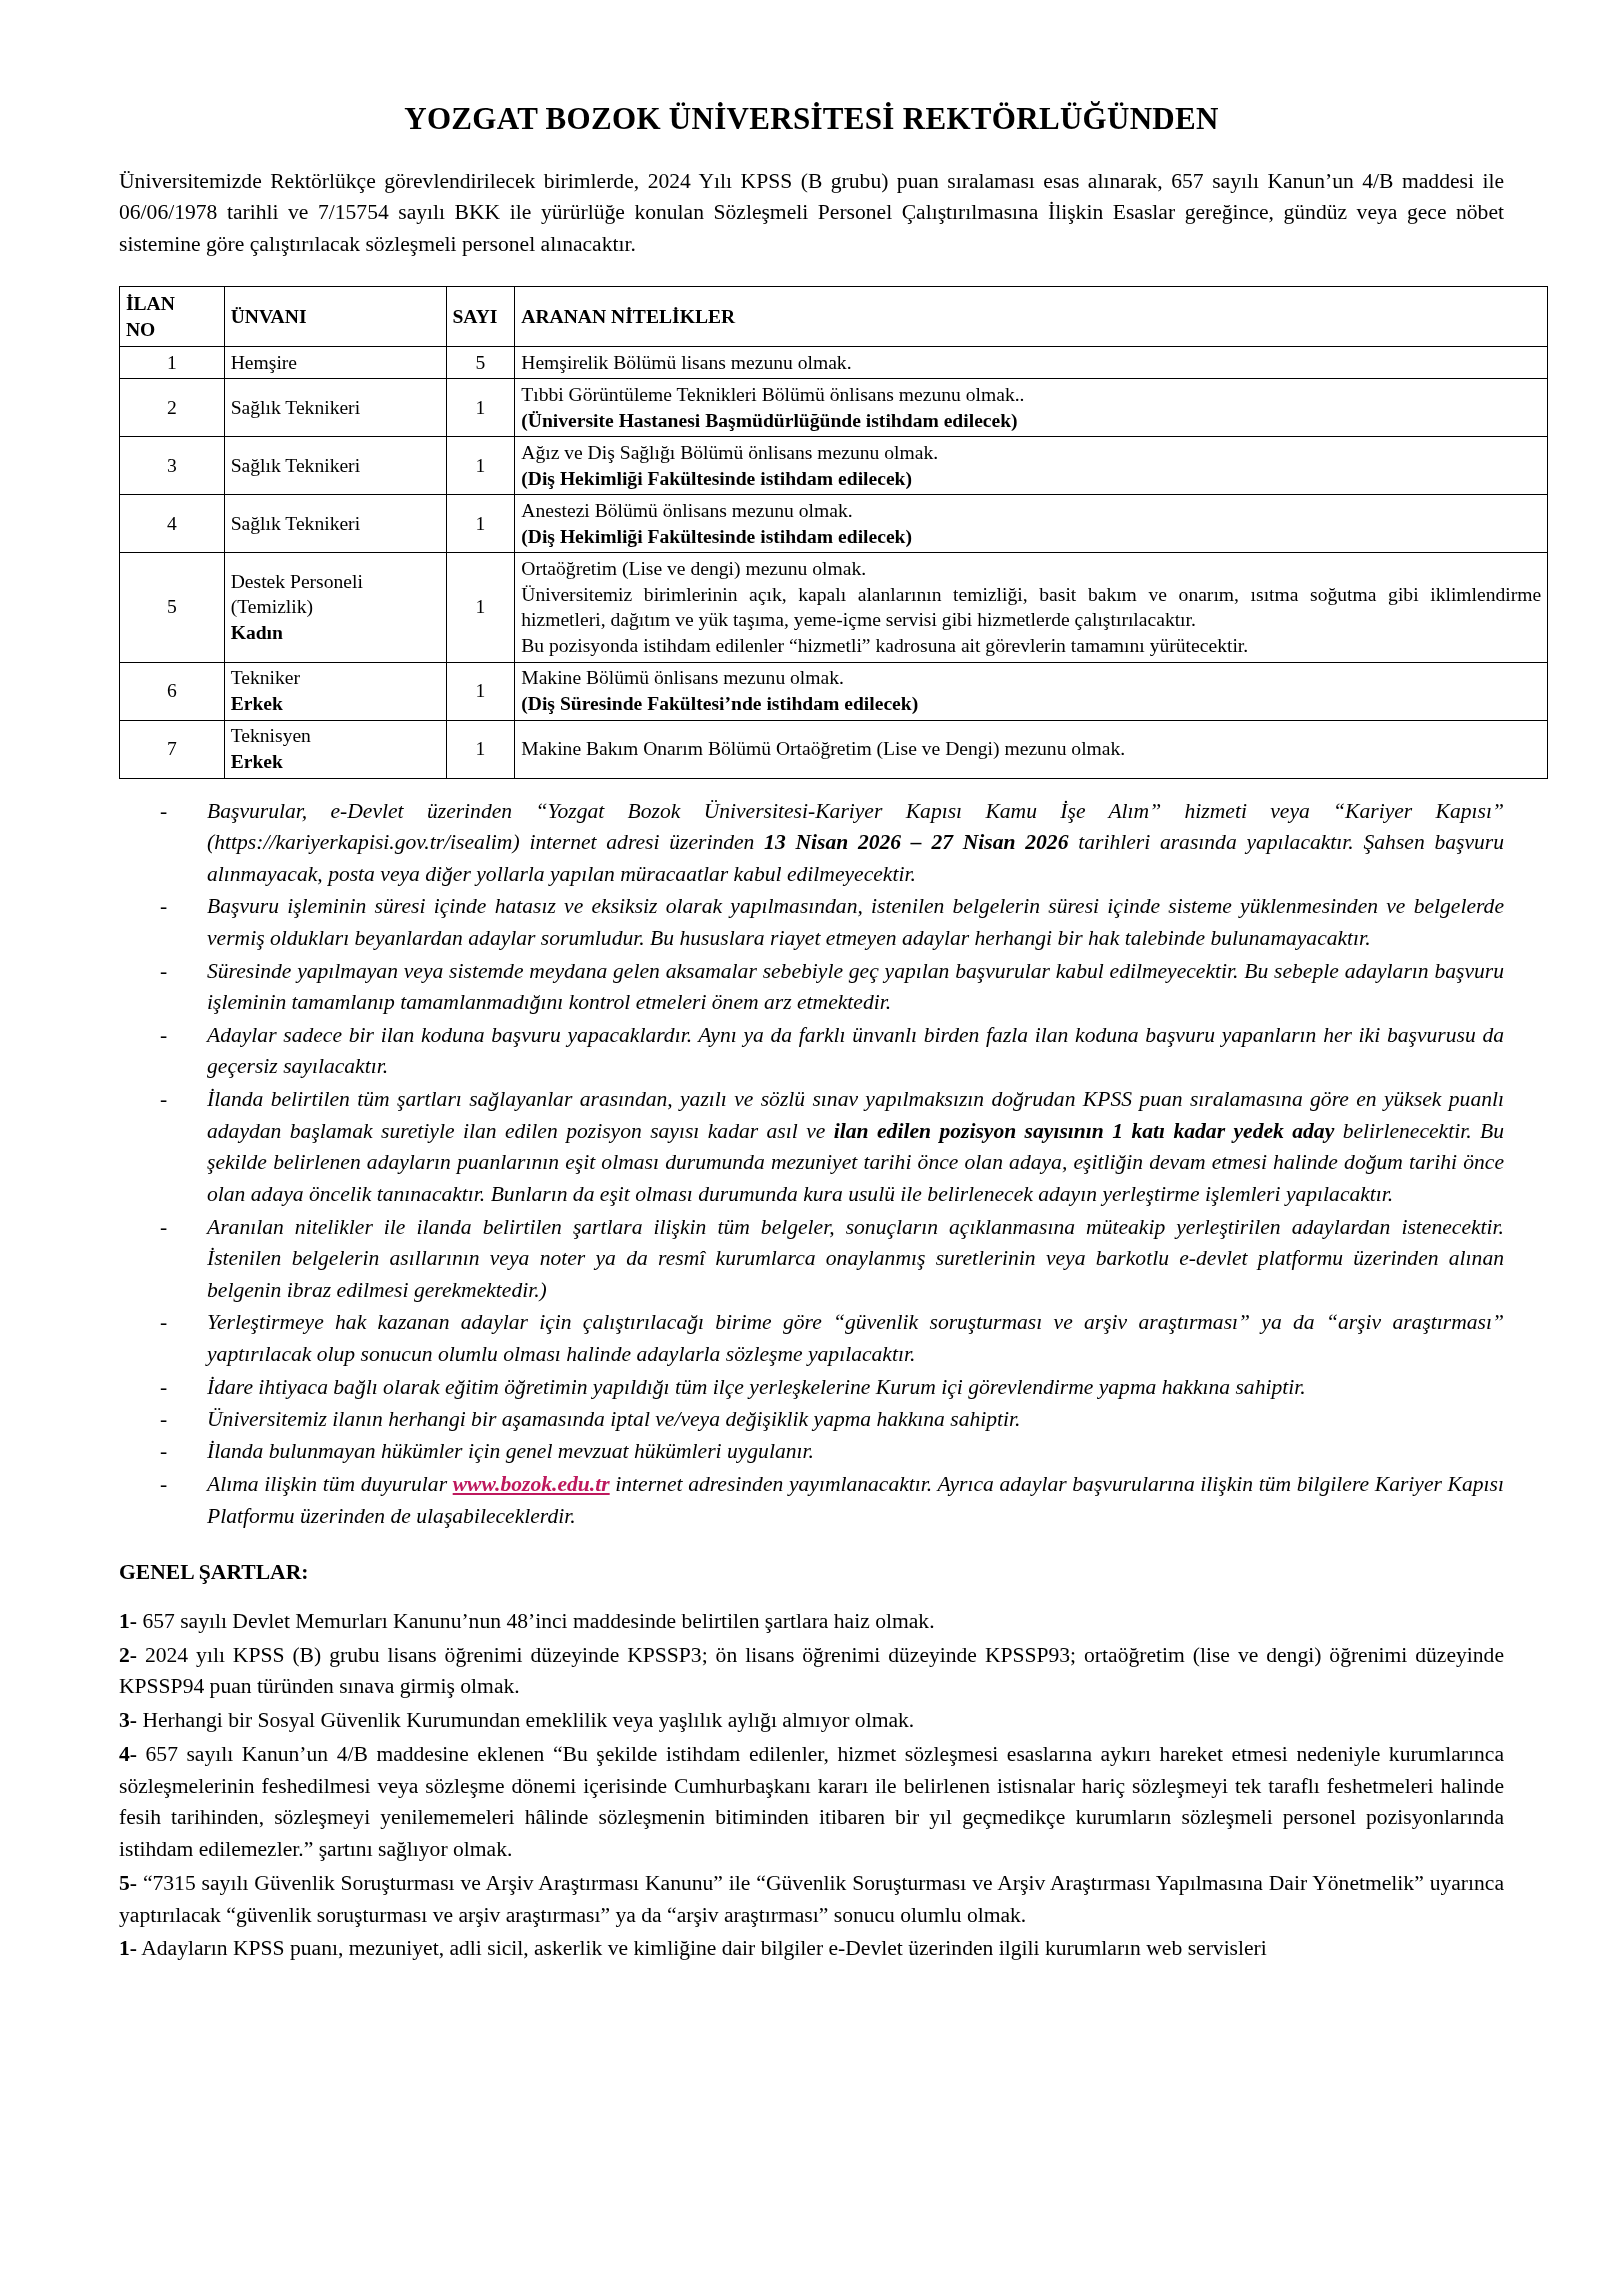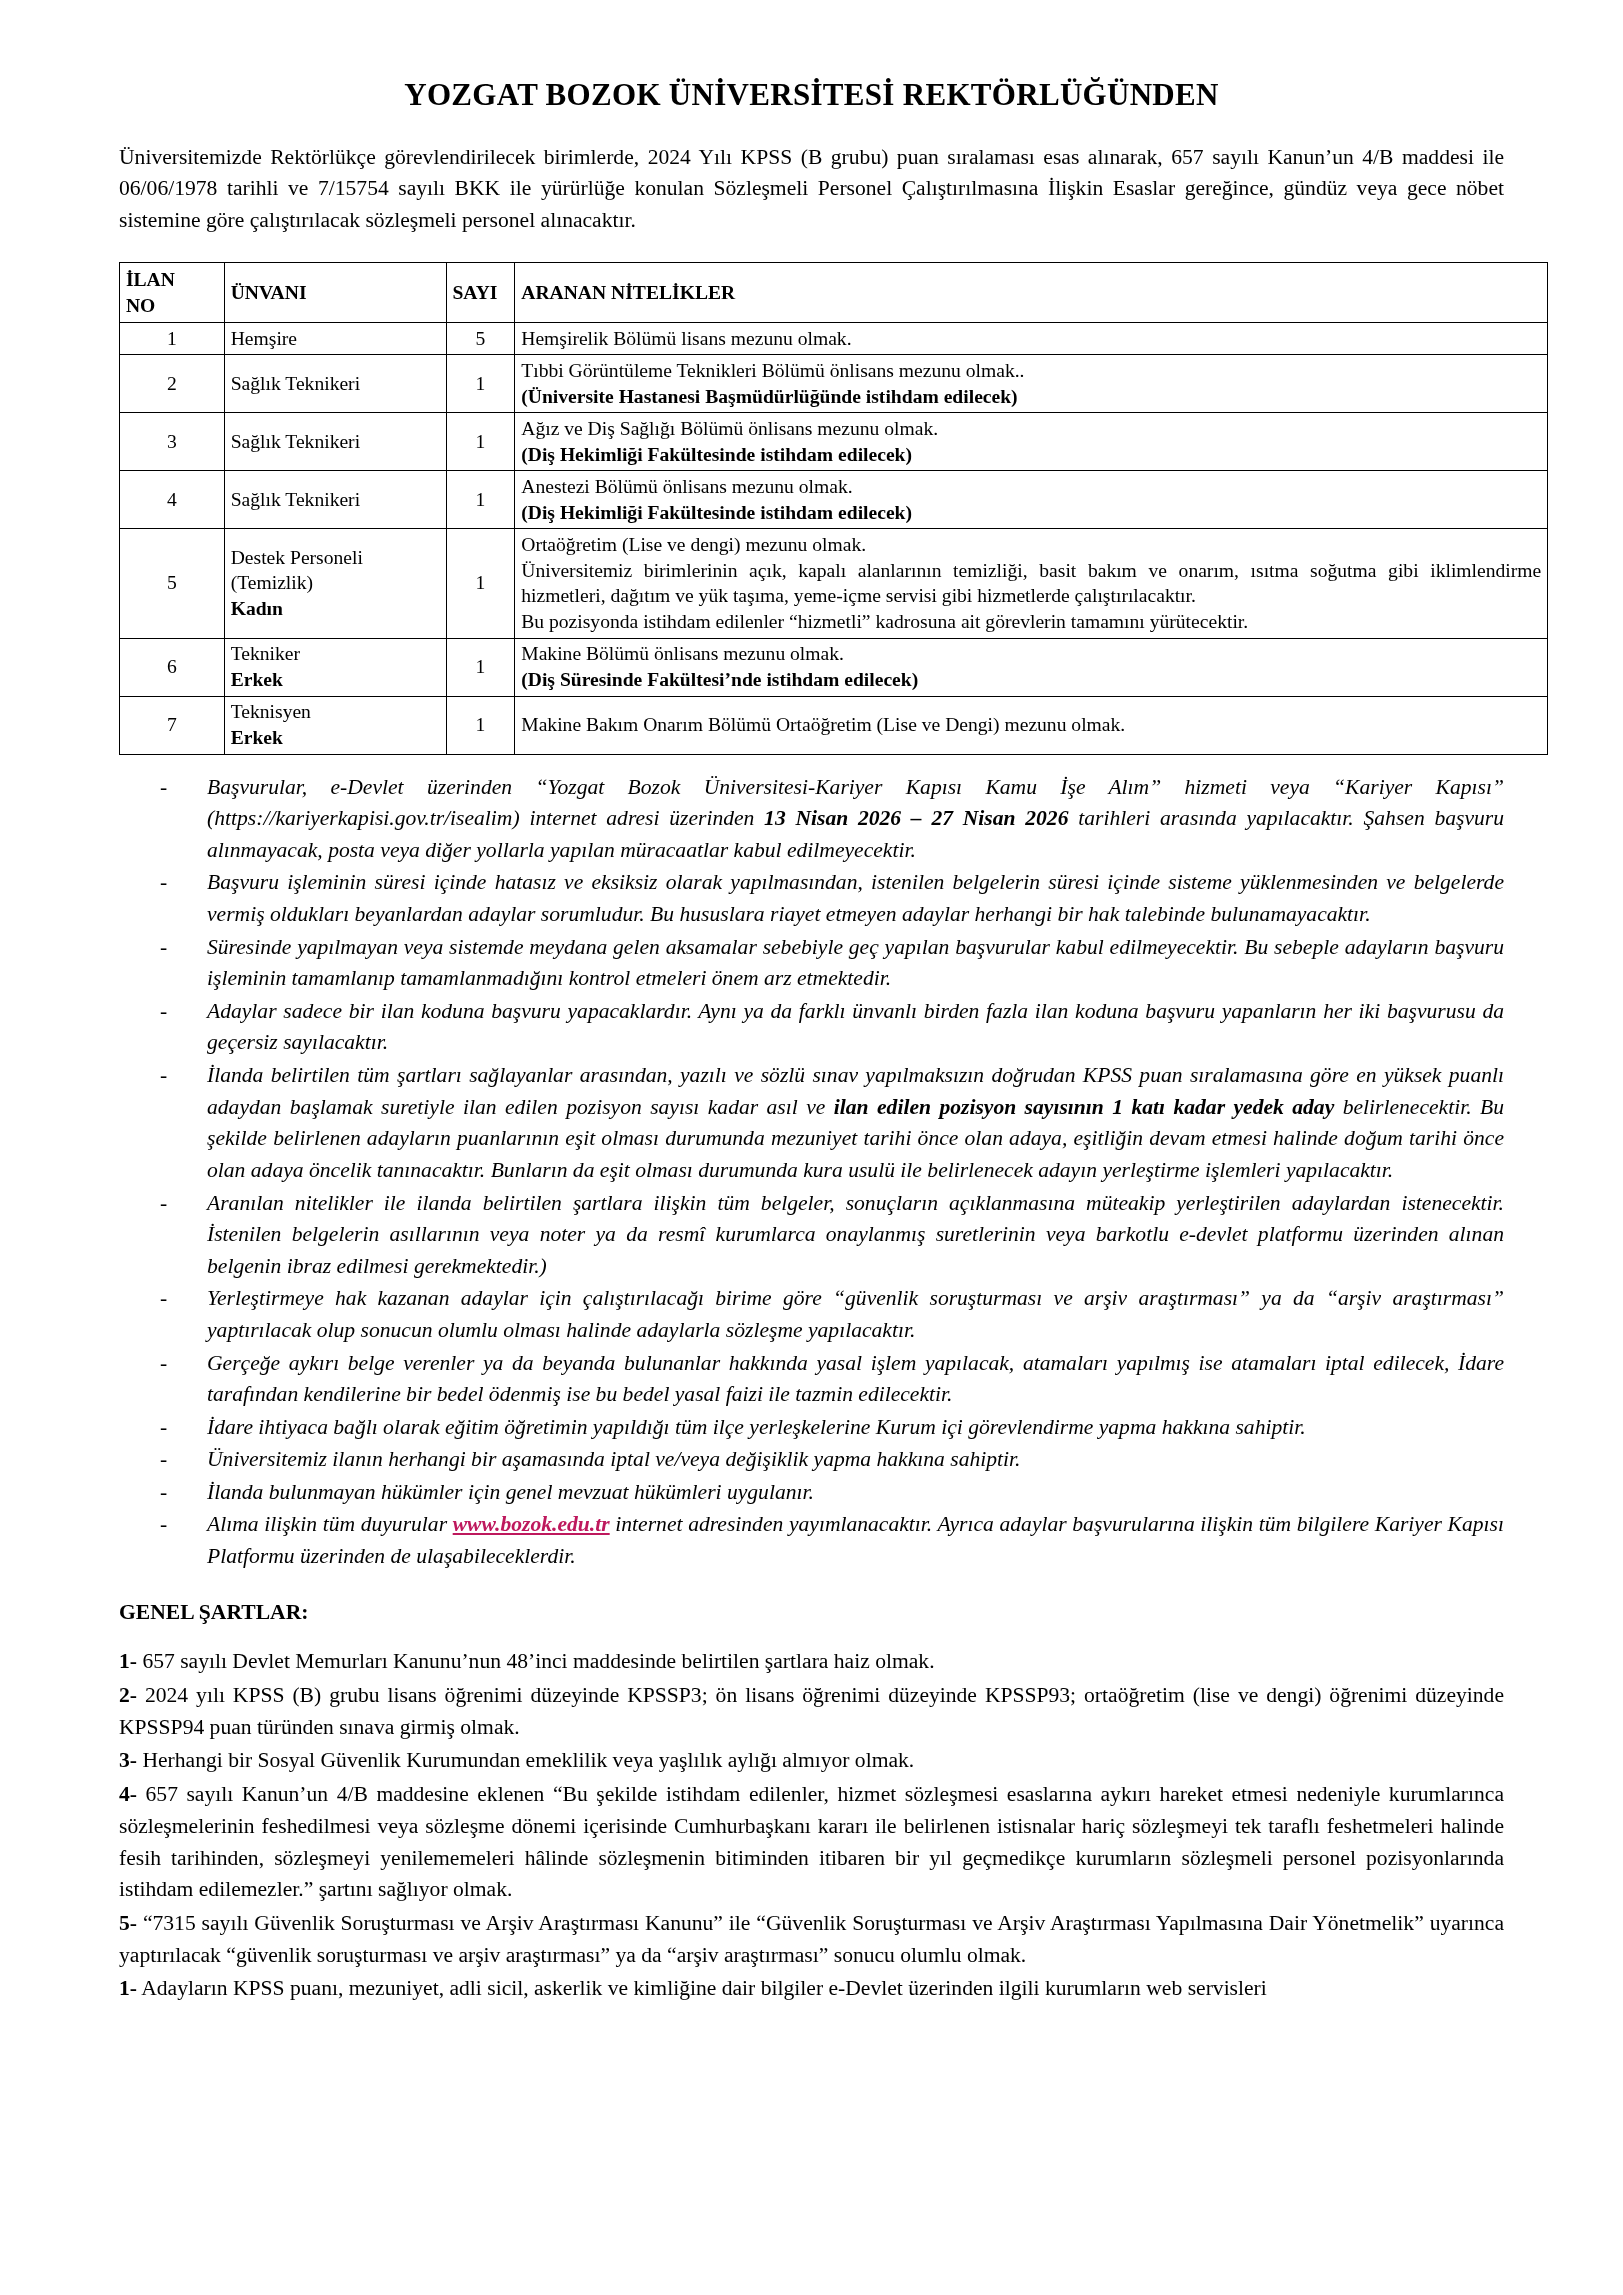--- a/index.html
+++ b/index.html
@@ -13,21 +13,21 @@
     height: 2295px;
     font-family: "Liberation Serif", "DejaVu Serif", serif;
     color: #000000;
     overflow: hidden;
     position: relative;
   }
   .page {
     box-sizing: border-box;
     width: 1623px;
     min-height: 2295px;
-    padding: 77px 119px 0 119px;
+    padding: 101px 119px 0 119px;
   }
 
   
   .doc-title {
     text-align: center;
     font-size: 31px;
     font-weight: bold;
     letter-spacing: 0.3px;
     margin: 0 0 29px 0;
     line-height: 1.15;
@@ -235,21 +235,20 @@
   </table>
 
   <ul class="dash-list" id="bullet-list">
       <li><span>Başvurular, e-Devlet üzerinden “Yozgat Bozok Üniversitesi-Kariyer Kapısı Kamu İşe Alım” hizmeti veya “Kariyer Kapısı” (https://kariyerkapisi.gov.tr/isealim) internet adresi üzerinden </span><span class="b">13 Nisan 2026 – 27 Nisan 2026</span><span> tarihleri arasında yapılacaktır. Şahsen başvuru alınmayacak, posta veya diğer yollarla yapılan müracaatlar kabul edilmeyecektir.</span></li>
       <li><span>Başvuru işleminin süresi içinde hatasız ve eksiksiz olarak yapılmasından, istenilen belgelerin süresi içinde sisteme yüklenmesinden ve belgelerde vermiş oldukları beyanlardan adaylar sorumludur. Bu hususlara riayet etmeyen adaylar herhangi bir hak talebinde bulunamayacaktır.</span></li>
       <li><span>Süresinde yapılmayan veya sistemde meydana gelen aksamalar sebebiyle geç yapılan başvurular kabul edilmeyecektir. Bu sebeple adayların başvuru işleminin tamamlanıp tamamlanmadığını kontrol etmeleri önem arz etmektedir.</span></li>
       <li><span>Adaylar sadece bir ilan koduna başvuru yapacaklardır. Aynı ya da farklı ünvanlı birden fazla ilan koduna başvuru yapanların her iki başvurusu da geçersiz sayılacaktır.</span></li>
       <li><span>İlanda belirtilen tüm şartları sağlayanlar arasından, yazılı ve sözlü sınav yapılmaksızın doğrudan KPSS puan sıralamasına göre en yüksek puanlı adaydan başlamak suretiyle ilan edilen pozisyon sayısı kadar asıl ve </span><span class="b">ilan edilen pozisyon sayısının 1 katı kadar yedek aday</span><span> belirlenecektir. Bu şekilde belirlenen adayların puanlarının eşit olması durumunda mezuniyet tarihi önce olan adaya, eşitliğin devam etmesi halinde doğum tarihi önce olan adaya öncelik tanınacaktır. Bunların da eşit olması durumunda kura usulü ile belirlenecek adayın yerleştirme işlemleri yapılacaktır.</span></li>
       <li><span>Aranılan nitelikler ile ilanda belirtilen şartlara ilişkin tüm belgeler, sonuçların açıklanmasına müteakip yerleştirilen adaylardan istenecektir. İstenilen belgelerin asıllarının veya noter ya da resmî kurumlarca onaylanmış suretlerinin veya barkotlu e-devlet platformu üzerinden alınan belgenin ibraz edilmesi gerekmektedir.)</span></li>
       <li><span>Yerleştirmeye hak kazanan adaylar için çalıştırılacağı birime göre “güvenlik soruşturması ve arşiv araştırması” ya da “arşiv araştırması” yaptırılacak olup sonucun olumlu olması halinde adaylarla sözleşme yapılacaktır.</span></li>
-      <li><span>Gerçeğe aykırı belge verenler ya da beyanda bulunanlar hakkında yasal işlem yapılacak, atamaları yapılmış ise atamaları iptal edilecek, İdare tarafından kendilerine bir bedel ödenmiş ise bu bedel yasal faizi ile tazmin edilecektir.</span></li>
       <li><span>İdare ihtiyaca bağlı olarak eğitim öğretimin yapıldığı tüm ilçe yerleşkelerine Kurum içi görevlendirme yapma hakkına sahiptir.</span></li>
       <li><span>Üniversitemiz ilanın herhangi bir aşamasında iptal ve/veya değişiklik yapma hakkına sahiptir.</span></li>
       <li><span>İlanda bulunmayan hükümler için genel mevzuat hükümleri uygulanır.</span></li>
       <li><span>Alıma ilişkin tüm duyurular </span><a class="plain-link" href="#">www.bozok.edu.tr</a><span> internet adresinden yayımlanacaktır. Ayrıca adaylar başvurularına ilişkin tüm bilgilere Kariyer Kapısı Platformu üzerinden de ulaşabileceklerdir.</span></li>
     </ul>
 
   <h2 class="section-head">GENEL ŞARTLAR:</h2>
   <div id="genel-sartlar-items">
       <p class="num-item"><span class="num">1-</span><span> 657 sayılı Devlet Memurları Kanunu’nun 48’inci maddesinde belirtilen şartlara haiz olmak.</span></p>
       <p class="num-item"><span class="num">2-</span><span> 2024 yılı KPSS (B) grubu lisans öğrenimi düzeyinde KPSSP3; ön lisans öğrenimi düzeyinde KPSSP93; ortaöğretim (lise ve dengi) öğrenimi düzeyinde KPSSP94 puan türünden sınava girmiş olmak.</span></p>

